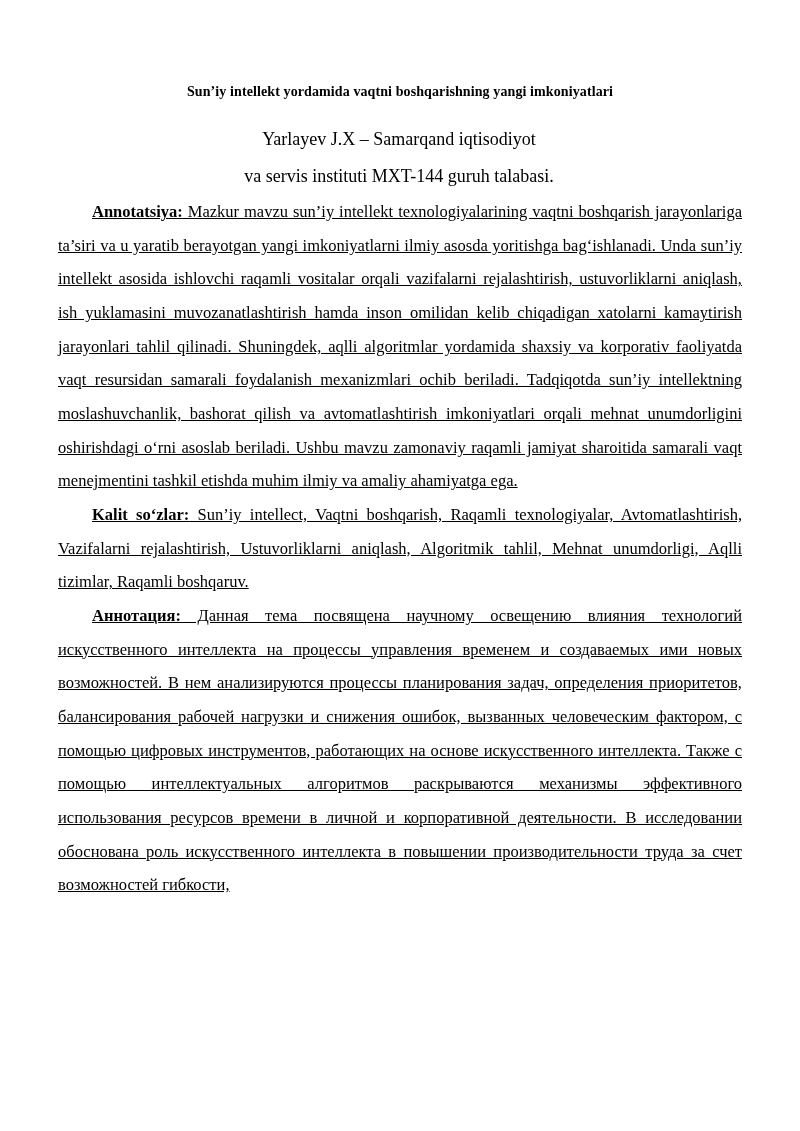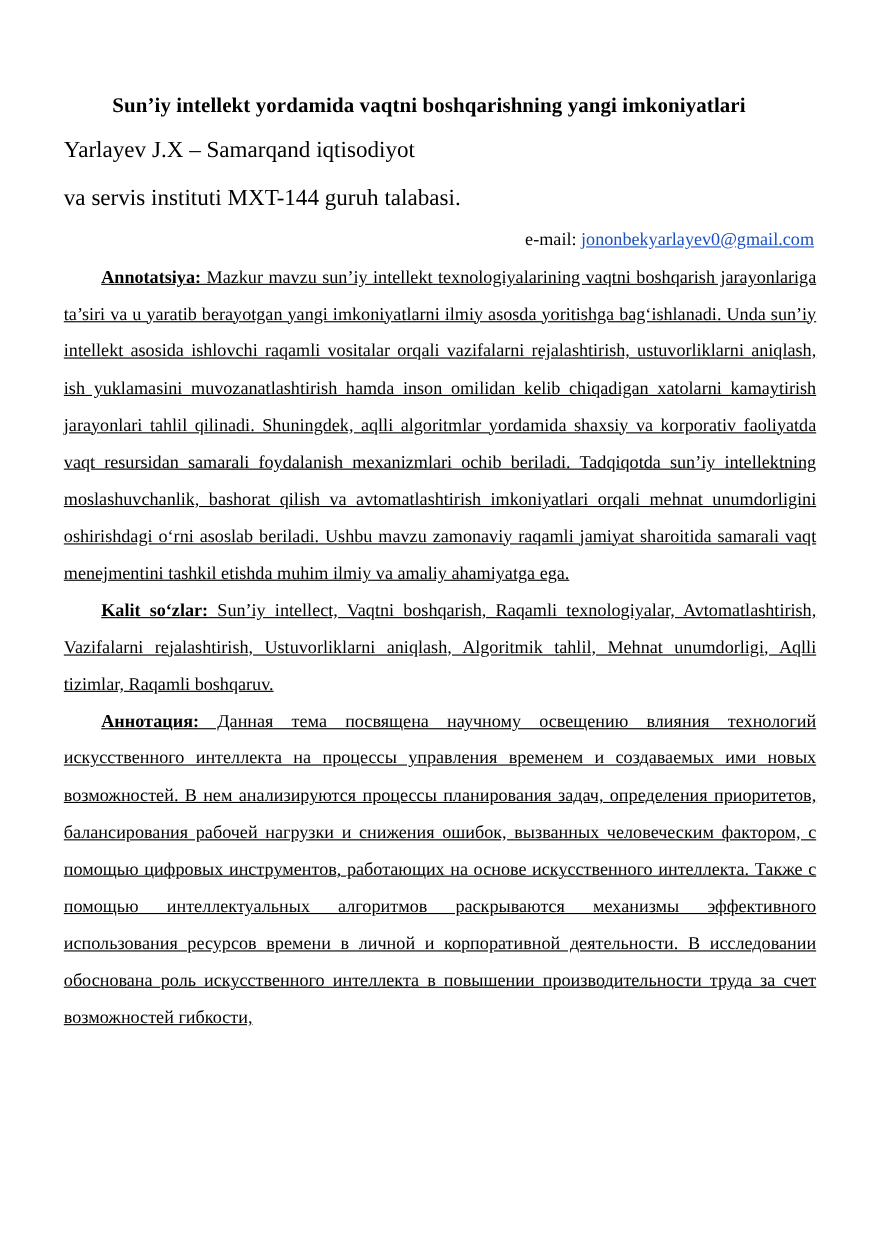--- a/index.html
+++ b/index.html
@@ -14,31 +14,32 @@
     color: #000000;
   }
   .page {
     width: 800px;
     height: 1131px;
     box-sizing: border-box;
     padding: 60px 58px 40px 58px;
     position: relative;
   }
   .title {
-    font-size: 19px;
+    font-size: 14px;
     font-weight: bold;
+    text-align: center;
     line-height: 1.95;
     margin: 18px 44px 0 44px;
     letter-spacing: 0.1px;
   }
   .byline {
-    text-align: left;
-    font-size: 21px;
+    text-align: center;
+    font-size: 18px;
     line-height: 2.05;
-    margin-top: 0;
+    margin-top: 16px;
     margin-right: 2px;
   }
   .byline .line {
     display: block;
   }
   .email-line {
     text-align: right;
     font-size: 16.5px;
     line-height: 2.05;
     margin-right: 2px;
@@ -68,23 +69,20 @@
 
 <div class="page">
 
   <h1 class="title">Sun’iy intellekt yordamida vaqtni boshqarishning yangi imkoniyatlari</h1>
 
   <div class="byline">
     <span class="line">Yarlayev J.X – Samarqand iqtisodiyot</span>
     <span class="line">va servis instituti MXT-144 guruh talabasi.</span>
   </div>
 
-  <div class="email-line">
-    <span>e-mail: </span><a class="email-link" href="#">jononbekyarlayev0@gmail.com</a>
-  </div>
 
   <p class="body-par">
     <span class="lead">Annotatsiya:</span><span> Mazkur mavzu sun’iy intellekt texnologiyalarining vaqtni boshqarish jarayonlariga ta’siri va u yaratib berayotgan yangi imkoniyatlarni ilmiy asosda yoritishga bag‘ishlanadi. Unda sun’iy intellekt asosida ishlovchi raqamli vositalar orqali vazifalarni rejalashtirish, ustuvorliklarni aniqlash, ish yuklamasini muvozanatlashtirish hamda inson omilidan kelib chiqadigan xatolarni kamaytirish jarayonlari tahlil qilinadi. Shuningdek, aqlli algoritmlar yordamida shaxsiy va korporativ faoliyatda vaqt resursidan samarali foydalanish mexanizmlari ochib beriladi. Tadqiqotda sun’iy intellektning moslashuvchanlik, bashorat qilish va avtomatlashtirish imkoniyatlari orqali mehnat unumdorligini oshirishdagi o‘rni asoslab beriladi. Ushbu mavzu zamonaviy raqamli jamiyat sharoitida samarali vaqt menejmentini tashkil etishda muhim ilmiy va amaliy ahamiyatga ega.</span>
   </p>
 
   <p class="body-par">
     <span class="lead">Kalit so‘zlar:</span><span> Sun’iy intellect, Vaqtni boshqarish, Raqamli texnologiyalar, Avtomatlashtirish, Vazifalarni rejalashtirish, Ustuvorliklarni aniqlash, Algoritmik tahlil, Mehnat unumdorligi, Aqlli tizimlar, Raqamli boshqaruv.</span>
   </p>
 
   <p class="body-par">

